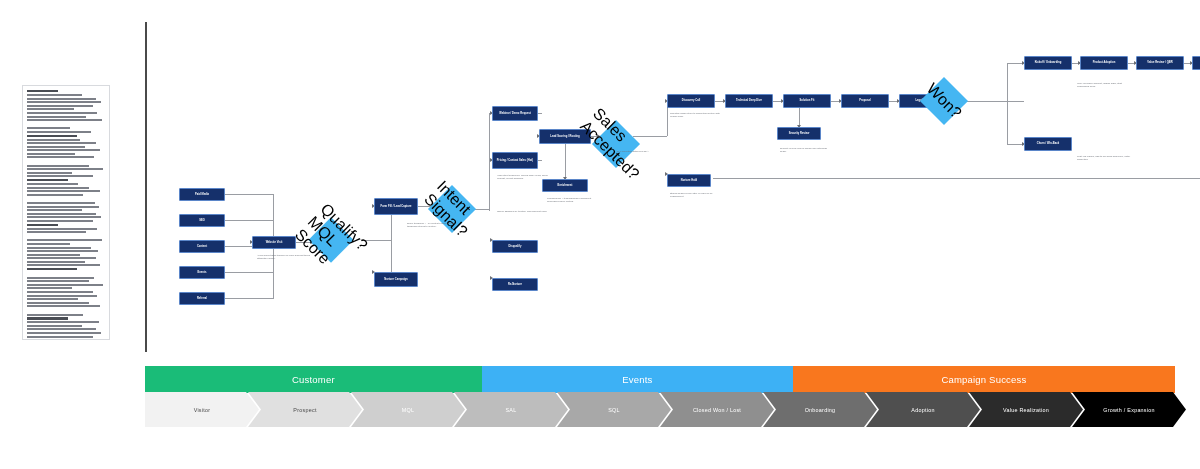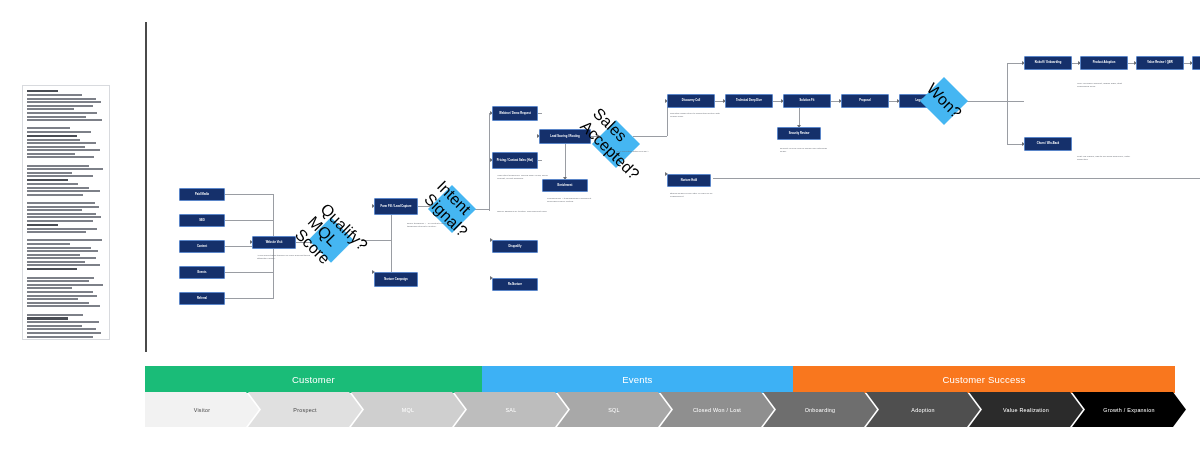--- a/index.html
+++ b/index.html
@@ -247,21 +247,21 @@
         <div class="note" style="left: 523px; top: 170px;">Stalled deals recycle after 90 days of no engagement.</div>
         <div class="note" style="left: 633px; top: 125px;">Security review runs in parallel for enterprise deals.</div>
         <div class="note" style="left: 930px; top: 60px;">Won: provision account, assign CSM, start onboarding clock.</div>
         <div class="note" style="left: 930px; top: 133px;">Lost: log reason, add to win-back sequence, notify marketing.</div>
       </div>
   </div>
 
   <div class="bands" id="bands">
       <div class="band" style="background: rgb(26, 188, 120); width: 32.7%;">Customer</div>
       <div class="band" style="background: rgb(61, 177, 245); width: 30.2%;">Events</div>
-      <div class="band" style="background: rgb(249, 119, 30); width: 37.1%;">Customer Success</div>
+      <div class="band" style="background: rgb(249, 119, 30); width: 37.1%;">Campaign Success</div>
     </div>
 
   <div class="funnel" id="funnel">
       <div class="chev" style="background: rgb(242, 242, 242); color: rgb(74, 74, 74); flex: 1 1 0px; z-index: 10;">Visitor</div>
       <div class="chev" style="background: rgb(224, 224, 224); color: rgb(74, 74, 74); flex: 1 1 0px; z-index: 9;">Prospect</div>
       <div class="chev" style="background: rgb(207, 207, 207); color: rgb(255, 255, 255); flex: 1 1 0px; z-index: 8;">MQL</div>
       <div class="chev" style="background: rgb(189, 189, 189); color: rgb(255, 255, 255); flex: 1 1 0px; z-index: 7;">SAL</div>
       <div class="chev" style="background: rgb(168, 168, 168); color: rgb(255, 255, 255); flex: 1 1 0px; z-index: 6;">SQL</div>
       <div class="chev" style="background: rgb(143, 143, 143); color: rgb(255, 255, 255); flex: 1 1 0px; z-index: 5;">Closed  Won / Lost</div>
       <div class="chev" style="background: rgb(110, 110, 110); color: rgb(255, 255, 255); flex: 1 1 0px; z-index: 4;">Onboarding</div>

